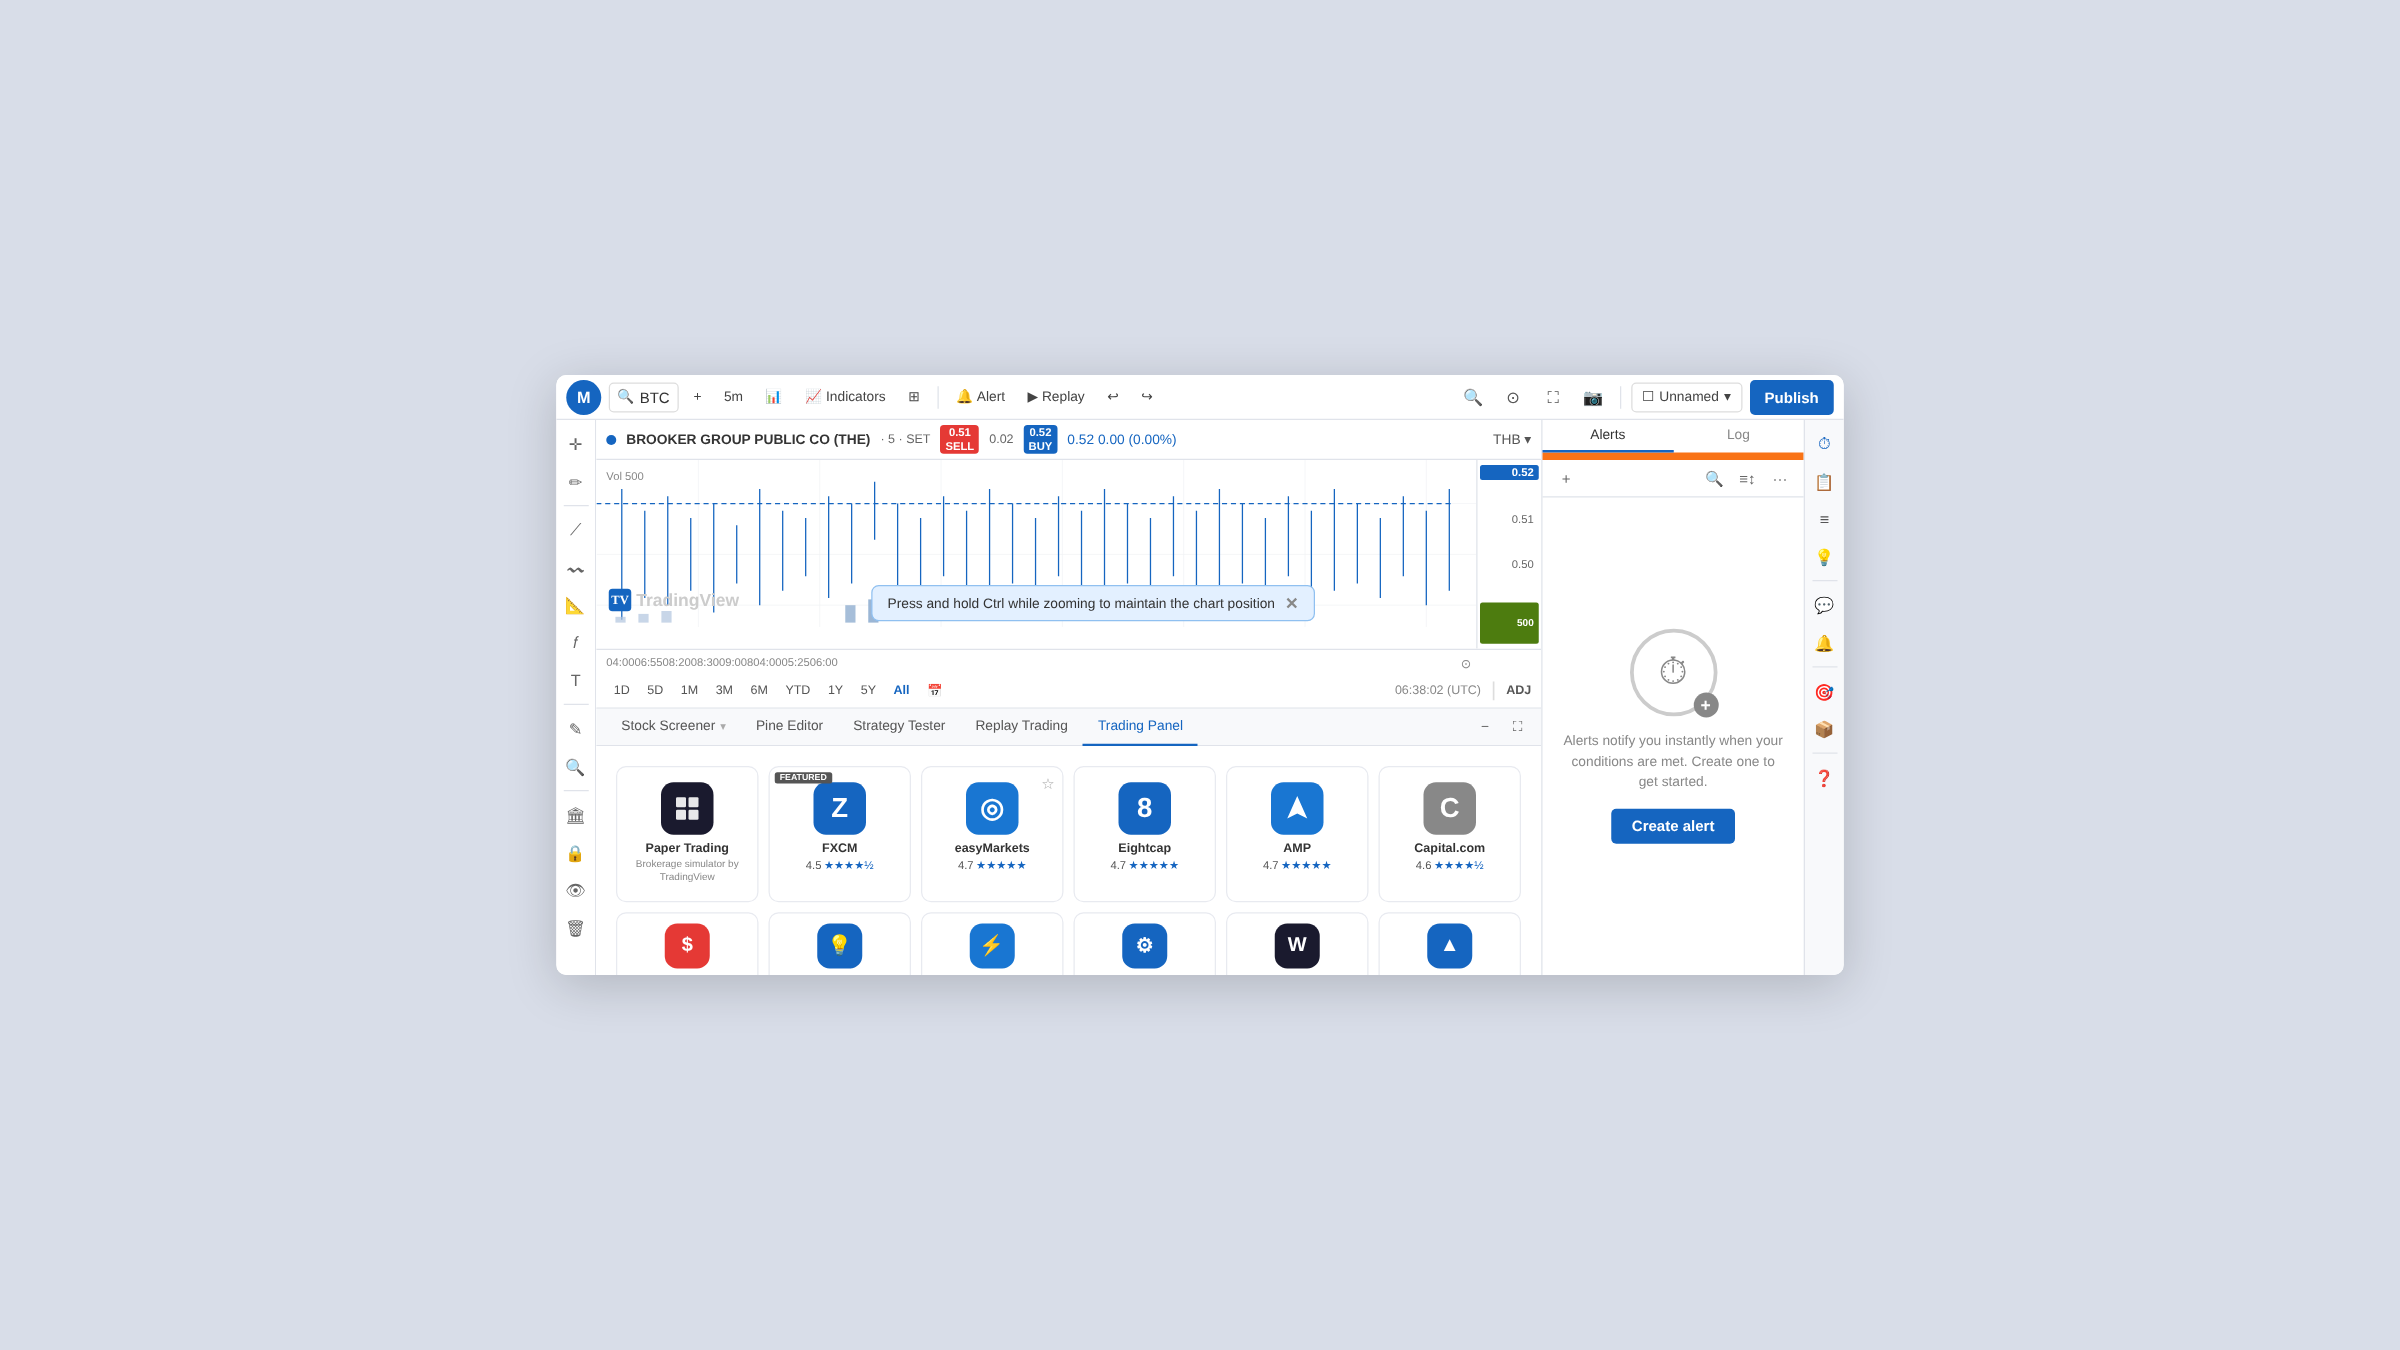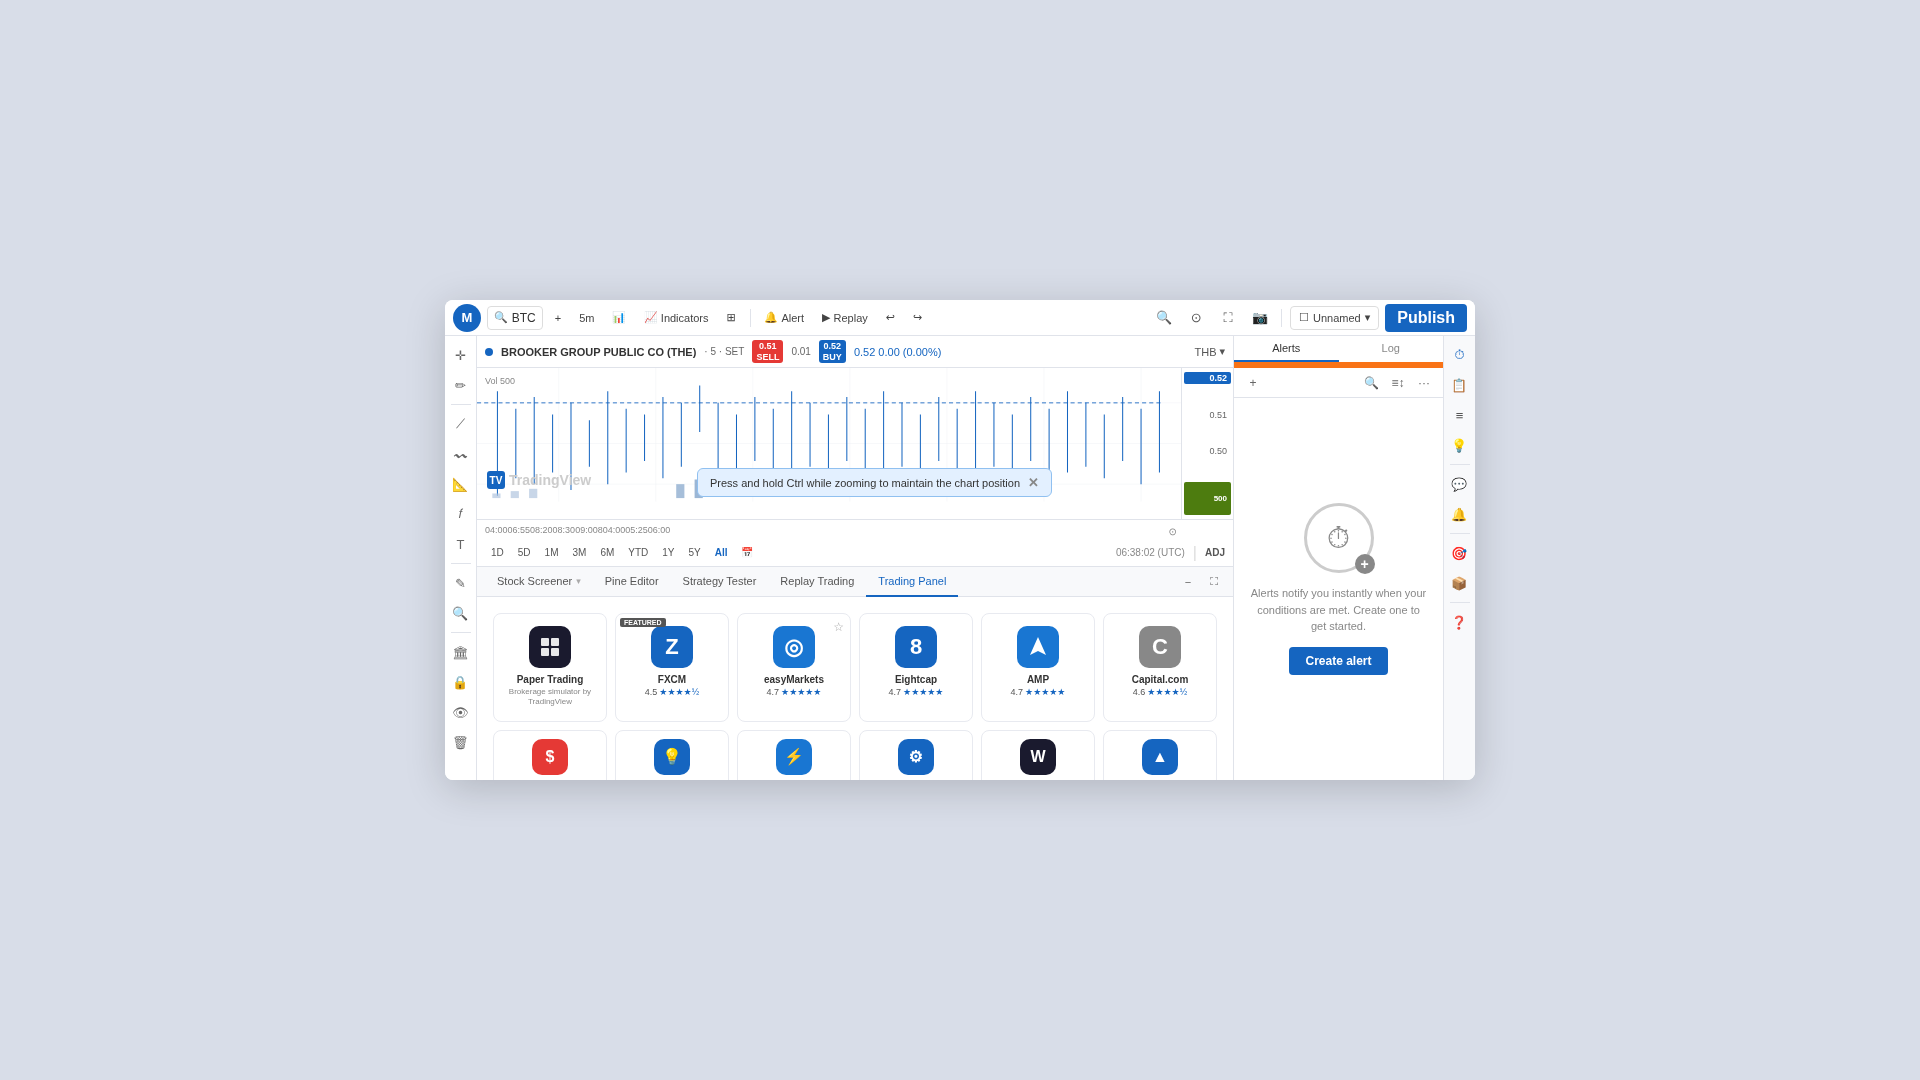--- a/index.html
+++ b/index.html
@@ -65,21 +65,21 @@
       font-size: 11px; color: #444; border: 1px solid #ddd;
       background: #fff; cursor: pointer;
     }
     .icon-btn {
       width: 26px; height: 26px; display: flex; align-items: center; justify-content: center;
       border-radius: 4px; cursor: pointer; color: #555; font-size: 13px;
       border: none; background: transparent;
     }
     .publish-btn {
       height: 28px; padding: 0 12px; border-radius: 4px;
-      background: #1565c0; color: #fff; font-size: 16px; font-weight: 600;
+      background: #1565c0; color: #fff; font-size: 12px; font-weight: 600;
       border: none; cursor: pointer;
     }
     
     .main-area {
       display: flex;
       flex: 1;
       overflow: hidden;
     }
     
     .left-toolbar {
@@ -357,21 +357,21 @@
     
     .tv-watermark {
       position: absolute; bottom: 30px; left: 10px;
       font-size: 14px; font-weight: 700; color: #ccc;
       pointer-events: none; z-index: 1;
       display: flex; align-items: center; gap: 4px;
     }
     .tv-logo-mark {
       width: 18px; height: 18px; background: #1565c0;
       border-radius: 3px; display: flex; align-items: center; justify-content: center;
-      color: #fff; font-size: 10px; font-weight: 900;
+      color: #fff; font-size: 10px; font-weight: 900; font-family: Liberation Serif, serif;
     }
   </style>
 </head>
 <body>
 
 <div class="app-window">
 
   <div class="top-bar">
     <div class="logo-btn">M</div>
     <div class="search-box">
@@ -455,21 +455,21 @@
     <div class="chart-area">
 
       <div class="chart-header">
         <span class="symbol-dot"></span>
         <span class="chart-symbol">BROOKER GROUP PUBLIC CO (THE)</span>
         <span style="font-size:10px;color:#666;">· <span>5</span> · <span>SET</span></span>
         <div class="price-badge">
           <span>0.51</span>
           <span>SELL</span>
         </div>
-        <span class="mid-price">0.01</span>
+        <span class="mid-price">0.02</span>
         <div class="price-badge buy">
           <span>0.52</span>
           <span>BUY</span>
         </div>
         <span class="price-info">0.52  0.00 (0.00%)</span>
         <div class="currency-badge">
           <span>THB</span>
           <span>▾</span>
         </div>
       </div>

